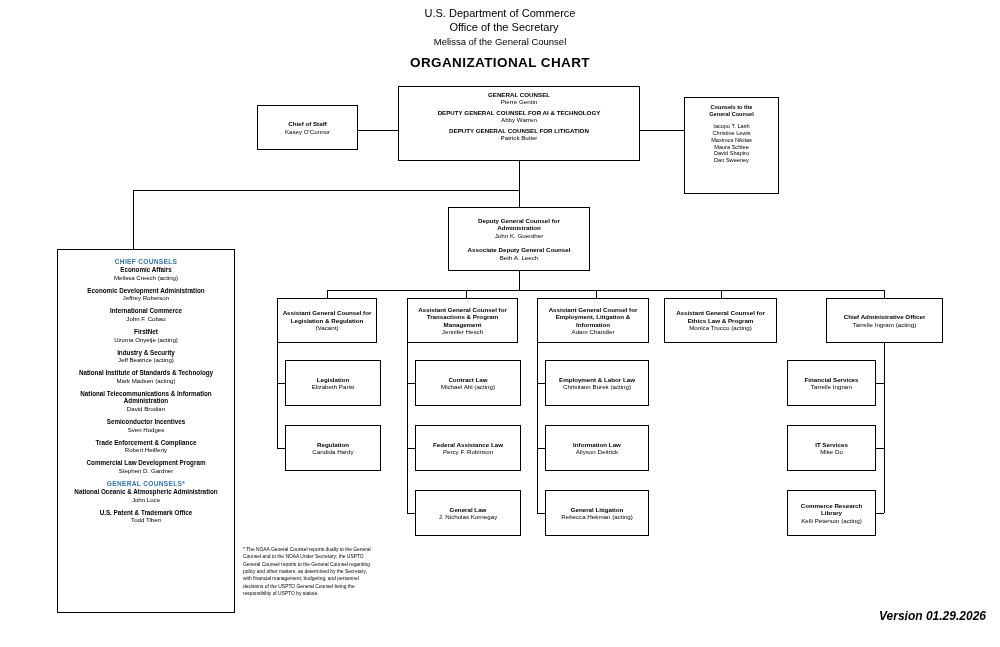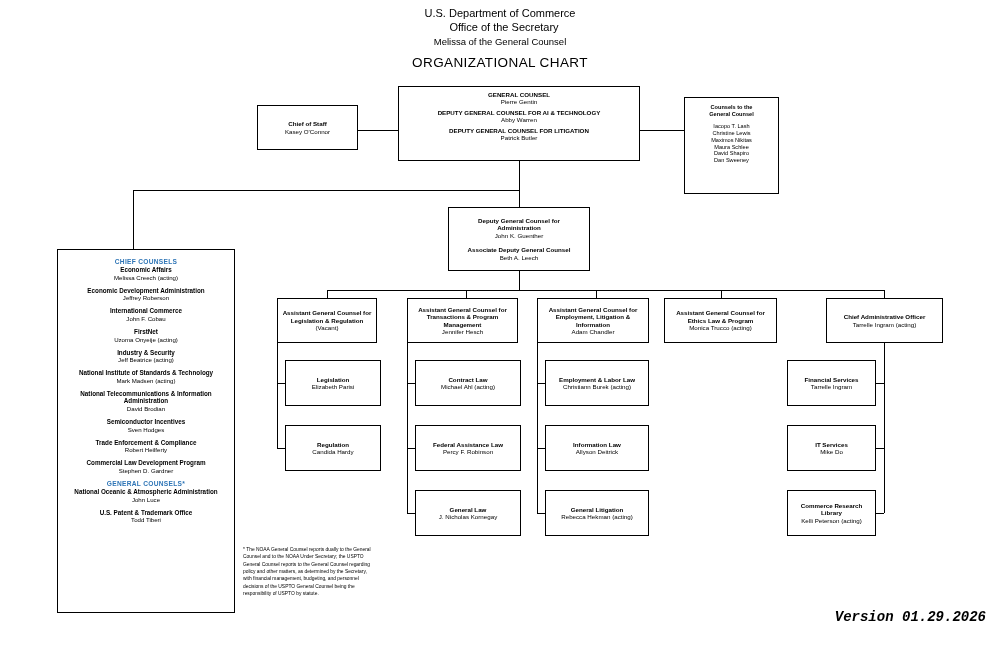--- a/index.html
+++ b/index.html
@@ -31,21 +31,21 @@
     font-size: 11px;
   }
   #hdr-dept .l2 { display: block; margin-left: 8px; }
   #hdr-ogc {
     left: 0; top: 36px; width: 1000px;
     font-size: 9.5px;
   }
   #hdr-title {
     left: 0; top: 55px; width: 1000px;
     font-size: 13.5px;
-    font-weight: normal;
+    font-weight: bold;
     letter-spacing: .4px;
     text-align: center;
   }
 
   
   .box {
     position: absolute;
     border: 1px solid #000000;
     background: #ffffff;
     box-sizing: border-box;
@@ -113,24 +113,23 @@
     top: 546px;
     width: 132px;
     font-size: 4.9px;
     line-height: 1.5;
     text-align: left;
   }
   #version {
     position: absolute;
     right: 14px;
     top: 609px;
-    font-size: 14px;
+    font-size: 12px;
     font-style: italic;
     font-weight: bold;
-    font-family: Liberation Mono, monospace;
   }
 </style>
 </head>
 <body>
 
 <div id="chart-root">
 
   <div class="hdr" id="hdr-dept">
     <span>U.S. Department of Commerce</span>
     <span class="l2">Office of the Secretary</span>

